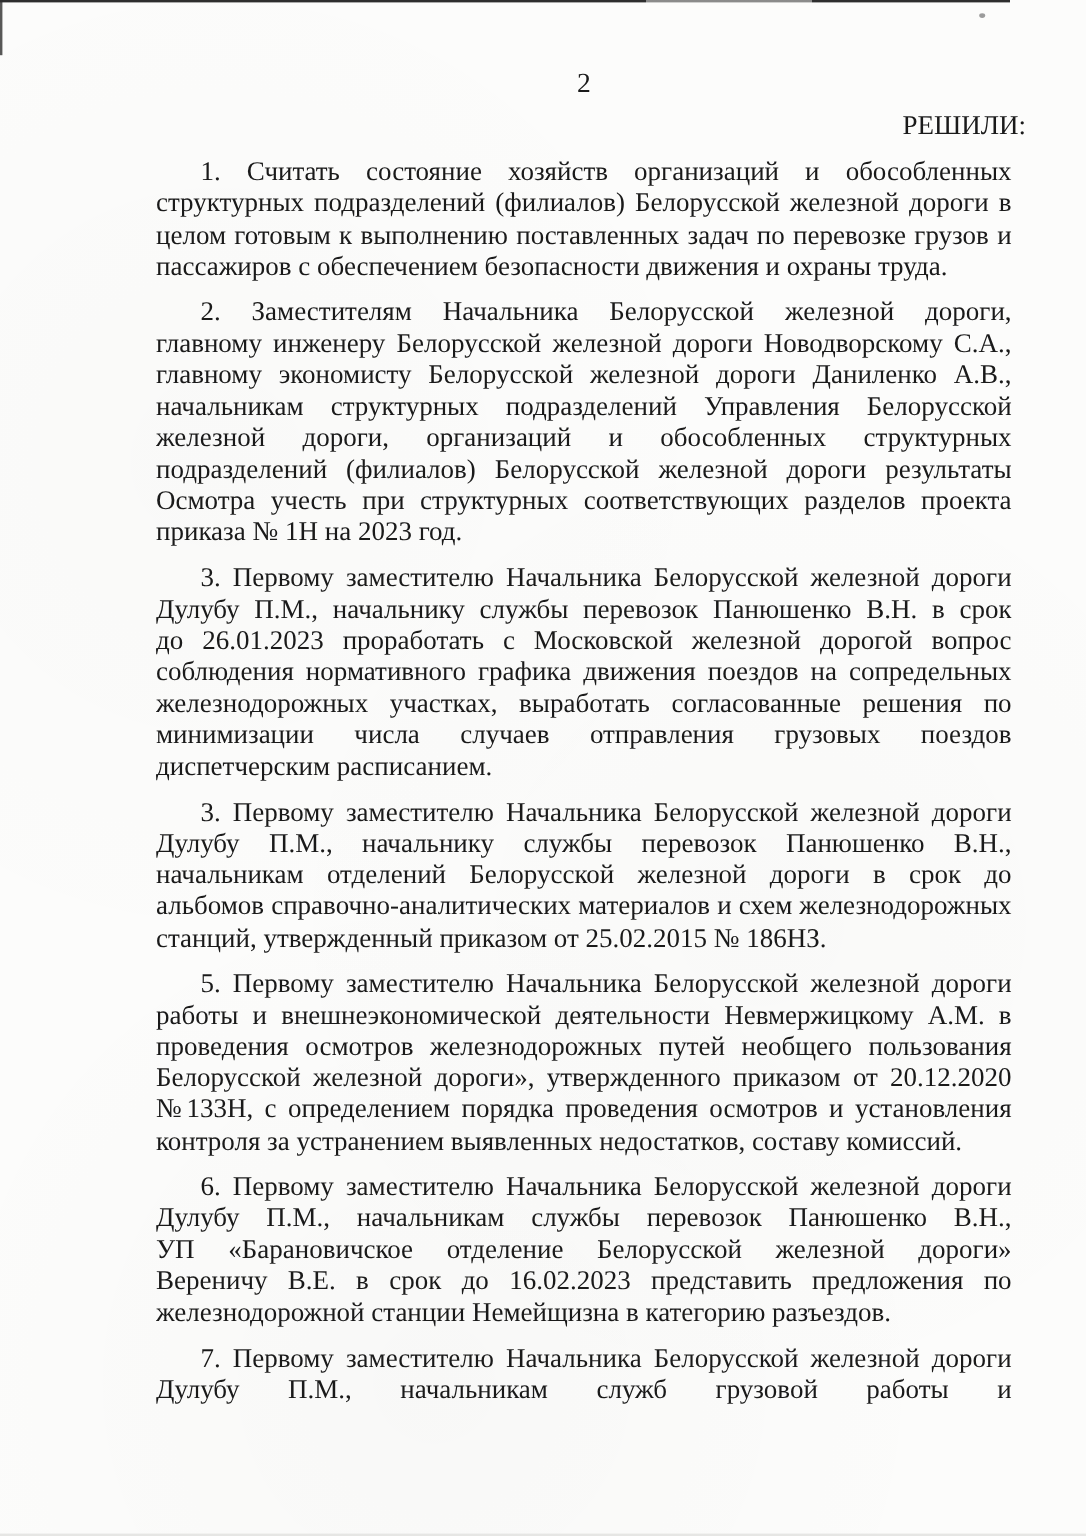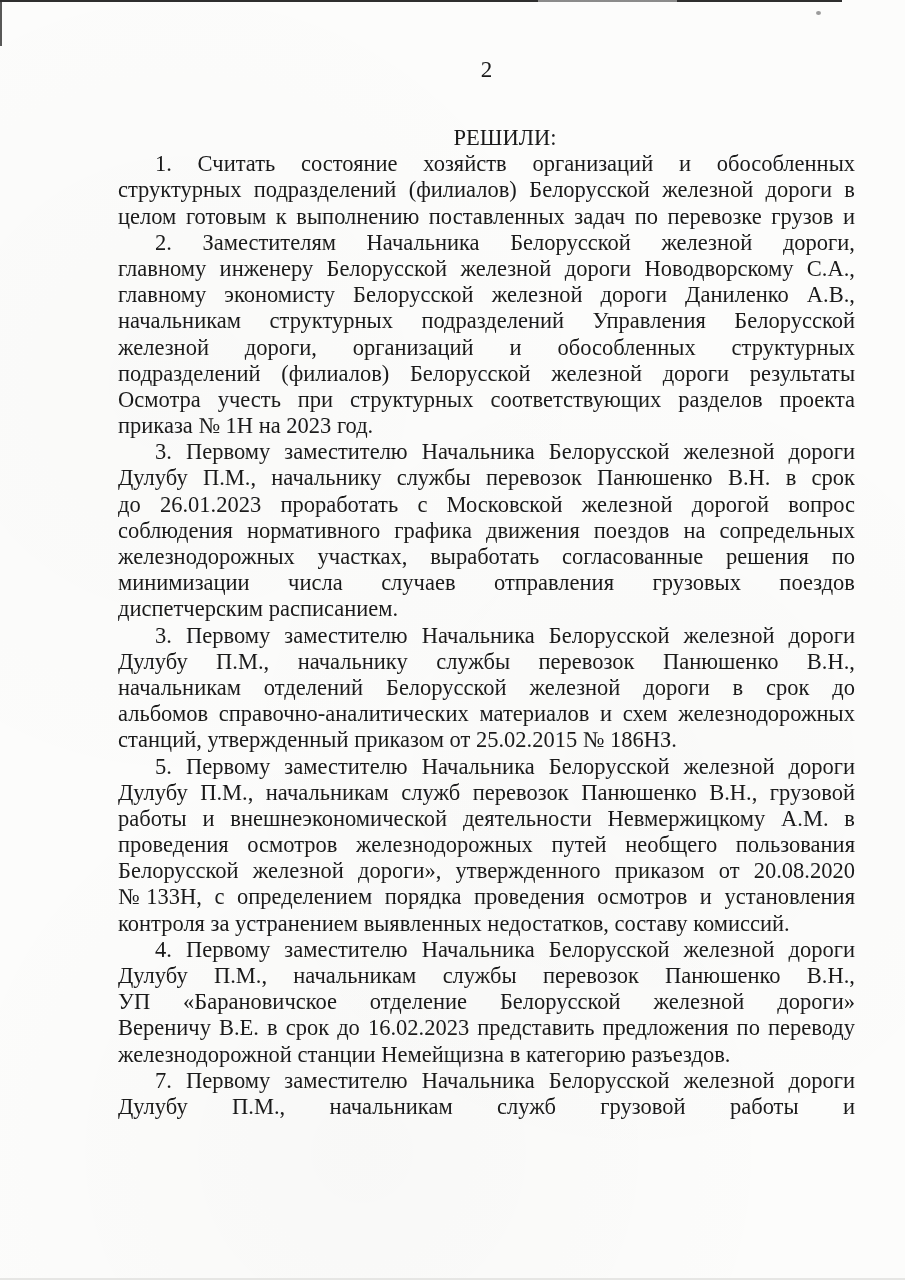--- a/index.html
+++ b/index.html
@@ -54,41 +54,42 @@
   .line{
     text-align:justify;
     line-height:26.2px;height:26.2px;
     overflow:hidden;
     white-space:normal;
   }
   .line.fill::after{
     content:"";display:inline-block;width:100%;height:0;vertical-align:top;
   }
   .line.indent{text-indent:37px;}
-  .heading{text-align:center;margin-top:33px;}
-  .paragraph{margin:0;padding:0;}
+  .heading{text-align:right;}
+  .paragraph{margin:12px;padding:0;}
 </style>
 </head>
 <body>
 
 <div class="page">
   <div class="edge-top"></div>
   <div class="edge-left"></div>
   <div class="edge-bottom"></div>
   <div class="speck"></div>
 
   <div class="page-number">2</div>
 
   <div class="content">
     <div class="line indent heading">РЕШИЛИ:</div>
     <div id="paragraphs">
         <div class="paragraph">
           <div class="line indent fill">1. Считать состояние хозяйств организаций и обособленных</div>
           <div class="line fill">структурных подразделений (филиалов) Белорусской железной дороги в</div>
           <div class="line fill">целом готовым к выполнению поставленных задач по перевозке грузов и</div>
+          <div class="line last">пассажиров с обеспечением безопасности движения и охраны труда.</div>
         </div>
         <div class="paragraph">
           <div class="line indent fill">2. Заместителям Начальника Белорусской железной дороги,</div>
           <div class="line fill">главному инженеру Белорусской железной дороги Новодворскому С.А.,</div>
           <div class="line fill">главному экономисту Белорусской железной дороги Даниленко А.В.,</div>
           <div class="line fill">начальникам структурных подразделений Управления Белорусской</div>
           <div class="line fill">железной дороги, организаций и обособленных структурных</div>
           <div class="line fill">подразделений (филиалов) Белорусской железной дороги результаты</div>
           <div class="line fill">Осмотра учесть при структурных соответствующих разделов проекта</div>
           <div class="line last">приказа № 1Н на 2023 год.</div>
@@ -104,29 +105,28 @@
         </div>
         <div class="paragraph">
           <div class="line indent fill">3. Первому заместителю Начальника Белорусской железной дороги</div>
           <div class="line fill">Дулубу П.М., начальнику службы перевозок Панюшенко В.Н.,</div>
           <div class="line fill">начальникам отделений Белорусской железной дороги в срок до</div>
           <div class="line fill">альбомов справочно-аналитических материалов и схем железнодорожных</div>
           <div class="line last">станций, утвержденный приказом от 25.02.2015 № 186НЗ.</div>
         </div>
         <div class="paragraph">
           <div class="line indent fill">5. Первому заместителю Начальника Белорусской железной дороги</div>
-          <div class="line fill">Дулубу П.М., начальникам служб перевозок Панюшенко В.Н., грузовой</div>
           <div class="line fill">работы и внешнеэкономической деятельности Невмержицкому А.М. в</div>
           <div class="line fill">проведения осмотров железнодорожных путей необщего пользования</div>
-          <div class="line fill">Белорусской железной дороги», утвержденного приказом от 20.08.2020</div>
+          <div class="line fill">Белорусской железной дороги», утвержденного приказом от 20.12.2020</div>
           <div class="line fill">№133Н, с определением порядка проведения осмотров и установления</div>
           <div class="line last">контроля за устранением выявленных недостатков, составу комиссий.</div>
         </div>
         <div class="paragraph">
-          <div class="line indent fill">4. Первому заместителю Начальника Белорусской железной дороги</div>
+          <div class="line indent fill">6. Первому заместителю Начальника Белорусской железной дороги</div>
           <div class="line fill">Дулубу П.М., начальникам службы перевозок Панюшенко В.Н.,</div>
           <div class="line fill">УП «Барановичское отделение Белорусской железной дороги»</div>
           <div class="line fill">Вереничу В.Е. в срок до 16.02.2023 представить предложения по переводу</div>
           <div class="line last">железнодорожной станции Немейщизна в категорию разъездов.</div>
         </div>
         <div class="paragraph">
           <div class="line indent fill">7. Первому заместителю Начальника Белорусской железной дороги</div>
           <div class="line fill">Дулубу П.М., начальникам служб грузовой работы и</div>
         </div>
       </div>

